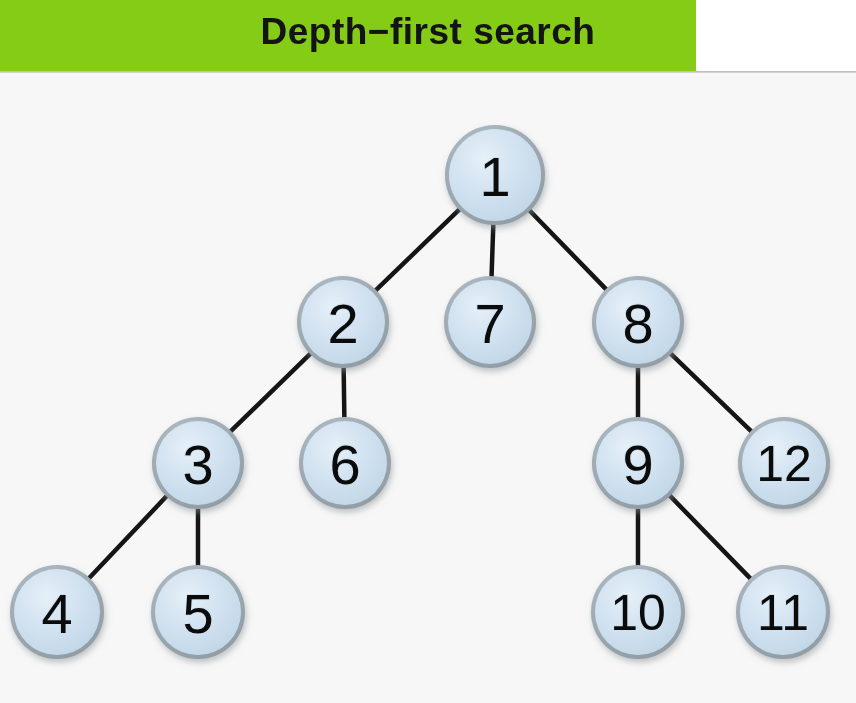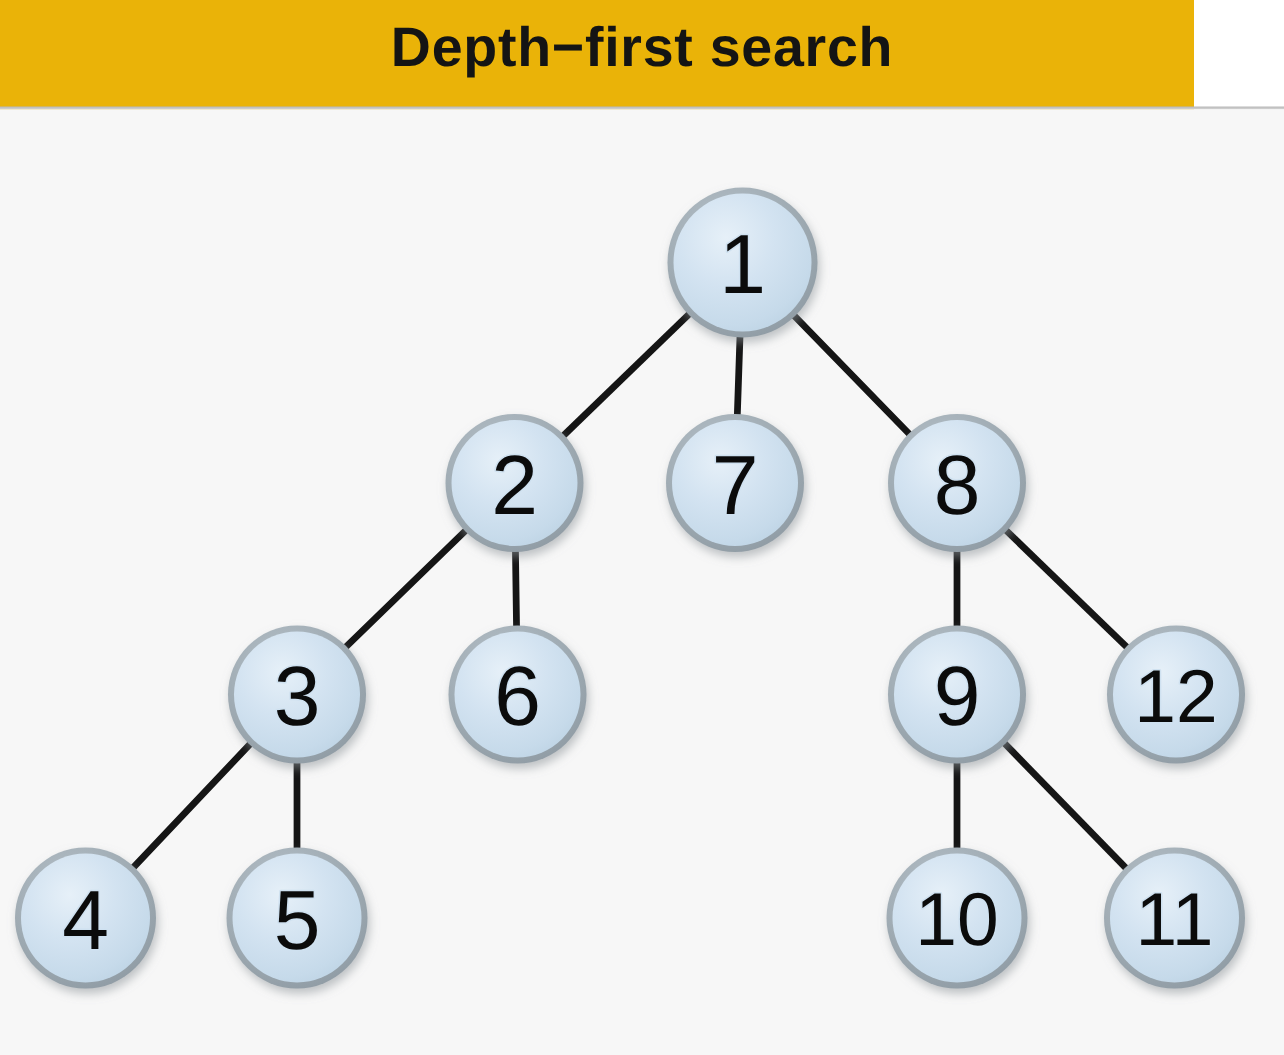--- a/index.html
+++ b/index.html
@@ -17,23 +17,23 @@
     position: relative;
     width: 856px;
     height: 703px;
     background: #ffffff;
   }
   
   .header {
     position: absolute;
     left: 0;
     top: 0;
-    width: 796px;
+    width: 696px;
     height: 73px;
-    background: #eab308;
+    background: #84cc16;
     box-sizing: border-box;
   }
   .header-title {
     position: absolute;
     left: 0;
     top: 9px;
     width: 856px;
     text-align: center;
     font-family: "Liberation Sans Narrow", "Liberation Sans", sans-serif;
     font-size: 37px;

